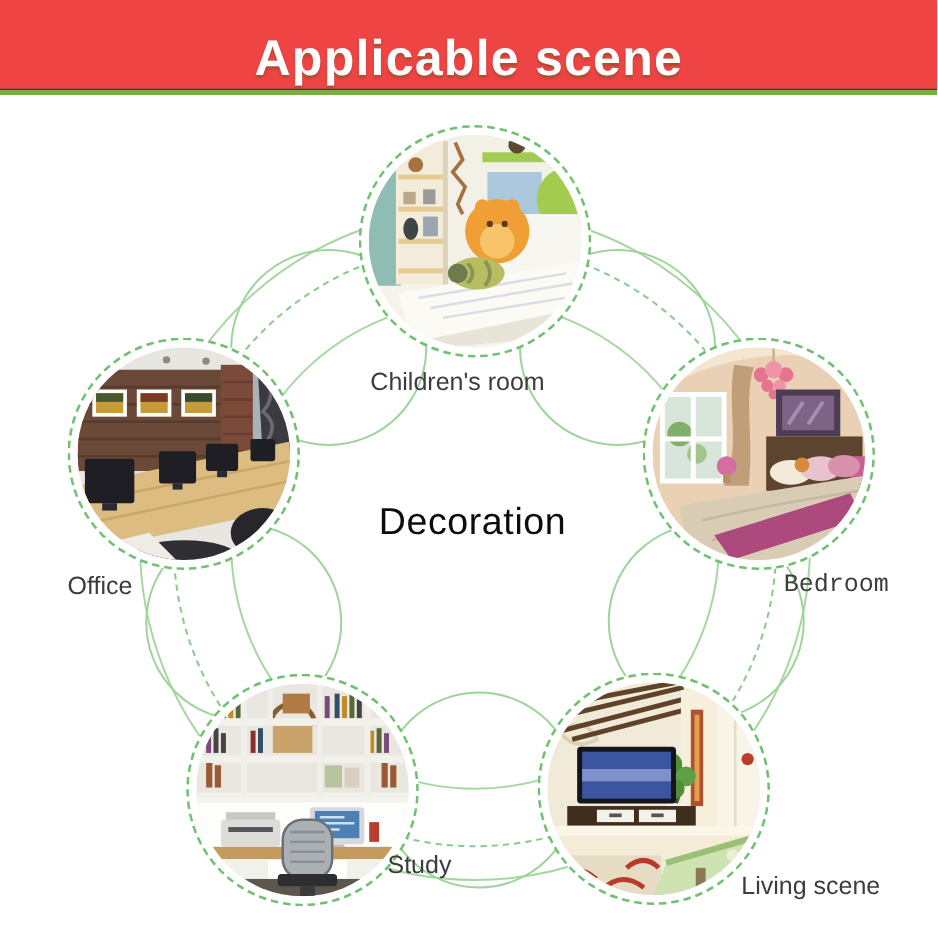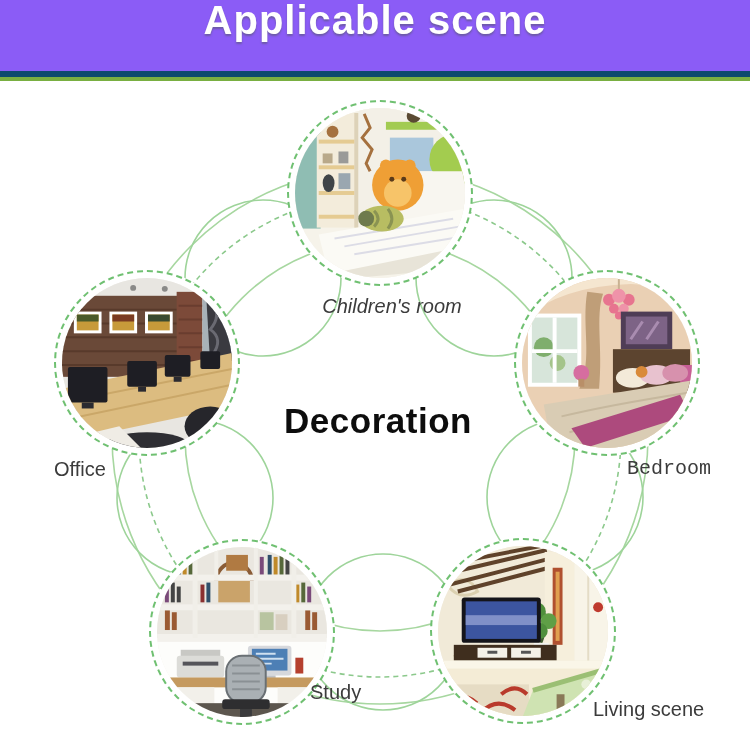--- a/index.html
+++ b/index.html
@@ -3,24 +3,24 @@
 <meta charset="utf-8">
 <style>
   html,body{margin:0;padding:0;background:#ffffff;}
   #canvas{
     position:relative;width:750px;height:750px;overflow:hidden;
     background:#ffffff;font-family:"Liberation Sans", sans-serif;
   }
   
   .banner{
     position:absolute;left:0;top:0;width:750px;height:71px;
-    background:#8b5cf6;
-    border-bottom:6px solid #0c4a6e;
+    background:#ef4444;
+    border-bottom:1px solid #0c4a6e;
     box-shadow:0 4px 0 #79af41;
-    display:flex;align-items:flex-start;justify-content:center;
+    display:flex;align-items:flex-end;justify-content:center;
   }
   .banner-title{
     color:#ffffff;font-size:40px;font-weight:700;letter-spacing:1px;
     text-shadow:0 2px 2px rgba(55,90,20,.35);
     line-height:1;padding-bottom:4px;
   }
   
   .arcs{position:absolute;left:0;top:0;width:750px;height:750px;z-index:0;}
   
   .scene{
@@ -32,24 +32,24 @@
     width:170px;height:170px;border-radius:50%;overflow:hidden;
     position:relative;background:#f4f2ec;
   }
   .photo svg{display:block;width:170px;height:170px;}
   
   .scene-label{
     position:absolute;z-index:3;color:#3c3c3c;font-size:20px;
     white-space:nowrap;line-height:1;
   }
   .center-title{
-    position:absolute;z-index:3;color:#0d0d0d;font-size:35px;font-weight:700;
+    position:absolute;z-index:3;color:#0d0d0d;font-size:30px;font-weight:400;
     white-space:nowrap;line-height:1;letter-spacing:.5px;
   }
-  .lbl-children{left:392px;top:296px;transform:translateX(-50%);font-style:italic;}
+  .lbl-children{left:366px;top:296px;transform:translateX(-50%);}
   .lbl-office{left:54px;top:459px;}
   .lbl-bedroom{left:627px;top:459px;font-family:Liberation Mono, monospace;}
   .lbl-study{left:310px;top:682px;}
   .lbl-living{left:593px;top:699px;}
   .pos-children{left:287px;top:100px;}
   .pos-office{left:54px;top:270px;}
   .pos-bedroom{left:514px;top:270px;}
   .pos-study{left:149px;top:539px;}
   .pos-living{left:430px;top:538px;}
   .pos-center{left:378px;top:403px;transform:translateX(-50%);}

